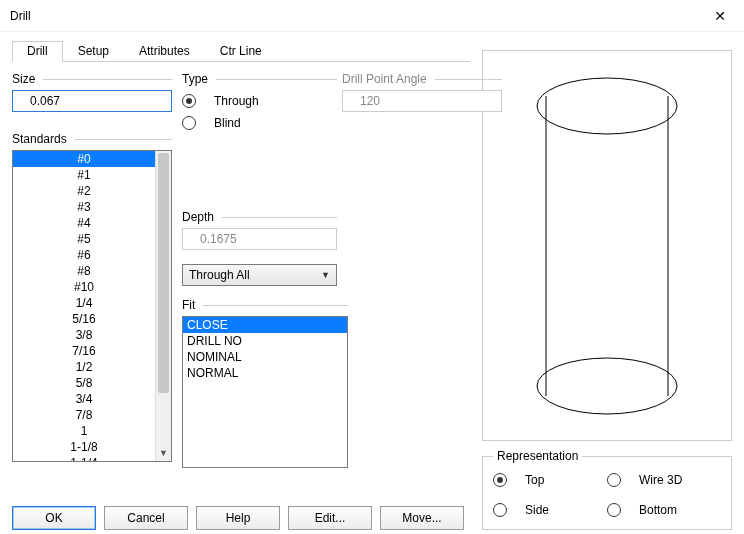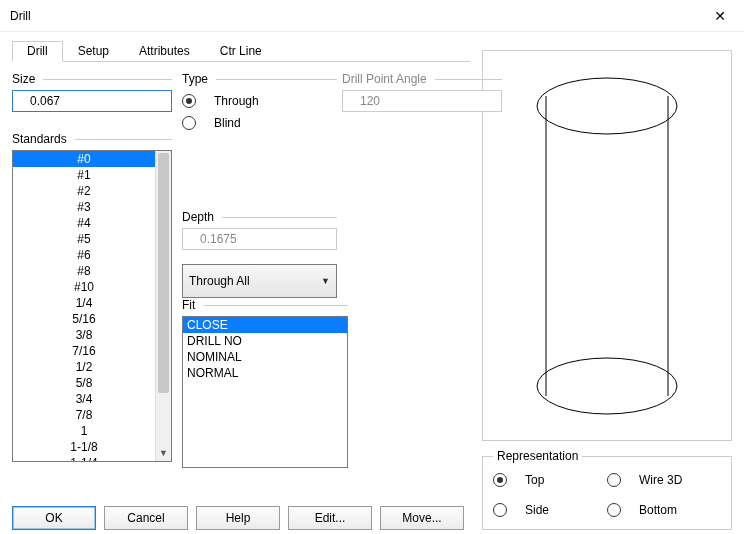--- a/index.html
+++ b/index.html
@@ -122,21 +122,21 @@
   }
   .scroll-arrow {
     position:absolute; left:0; right:0; height:16px;
     display:flex; align-items:center; justify-content:center;
     color:#555; font-size:9px;
   }
   .scroll-arrow.up { top:0; }
   .scroll-arrow.dn { bottom:0; }
   .depth { position:absolute; left:170px; top:148px; width:155px; }
   .combo {
-    width: 155px; height: 34px; border: 1px solid #7a7a7a;
+    width: 155px; height: 22px; border: 1px solid #7a7a7a;
     background: linear-gradient(#f7f7f7,#e6e6e6);
     display:flex; align-items:center; padding:0 6px; justify-content:space-between;
     margin-top: 14px;
   }
   .combo .chev { font-size:9px; color:#333; }
   .fit { position:absolute; left:170px; top:236px; width:166px; }
   .fit .listbox { height: 152px; }
   .buttons {
     position:absolute; left:0; bottom:0; display:flex; gap:8px;
   }

